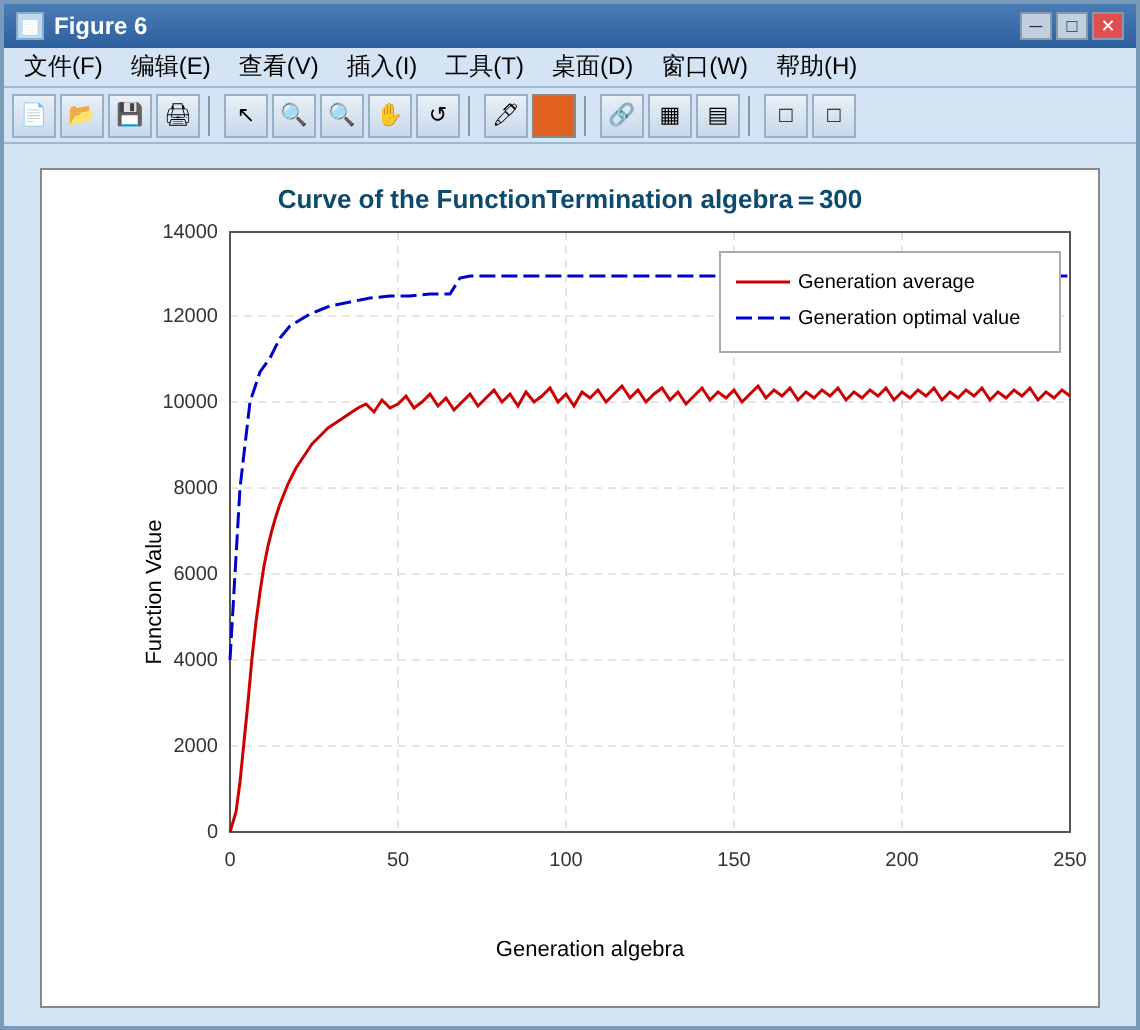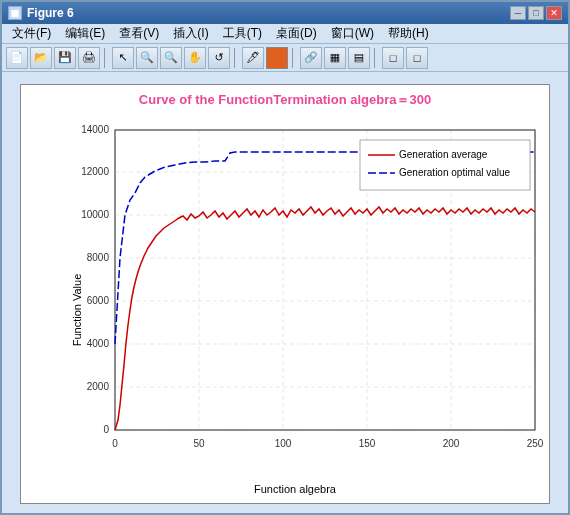--- a/index.html
+++ b/index.html
@@ -135,23 +135,23 @@
       height: 420px;
       position: relative;
       display: flex;
       flex-direction: column;
       align-items: center;
     }
 
     .chart-title {
       font-size: 13px;
       font-weight: bold;
-      color: #ec4899;
+      color: #0c4a6e;
       margin-top: 6px;
-      margin-bottom: 16px;
+      margin-bottom: 2px;
       font-family: Arial, sans-serif;
     }
 
     .y-axis-label {
       position: absolute;
       left: 6px;
       top: 50%;
       transform: translateY(-50%) rotate(-90deg);
       font-size: 11px;
       color: #000;
@@ -429,17 +429,17 @@
               470,87
             "></polyline>
 
           <rect x="295" y="15" width="170" height="50" fill="white" stroke="#aaa" stroke-width="1"></rect>
           <line x1="303" y1="30" x2="330" y2="30" stroke="#cc0000" stroke-width="1.5"></line>
           <text x="334" y="33" font-size="10" fill="#000">Generation average</text>
           <line x1="303" y1="48" x2="330" y2="48" stroke="#0000cc" stroke-width="1.5" stroke-dasharray="8,3"></line>
           <text x="334" y="51" font-size="10" fill="#000">Generation optimal value</text>
         </svg>
 
-        <div style="position:absolute; bottom:0; left:260px; transform:translateX(-50%); font-size:11px; color:#000;">Function algebra</div>
+        <div style="position:absolute; bottom:0; left:260px; transform:translateX(-50%); font-size:11px; color:#000;">Generation algebra</div>
       </div>
     </div>
   </div>
 </div>
 
 </body></html>

